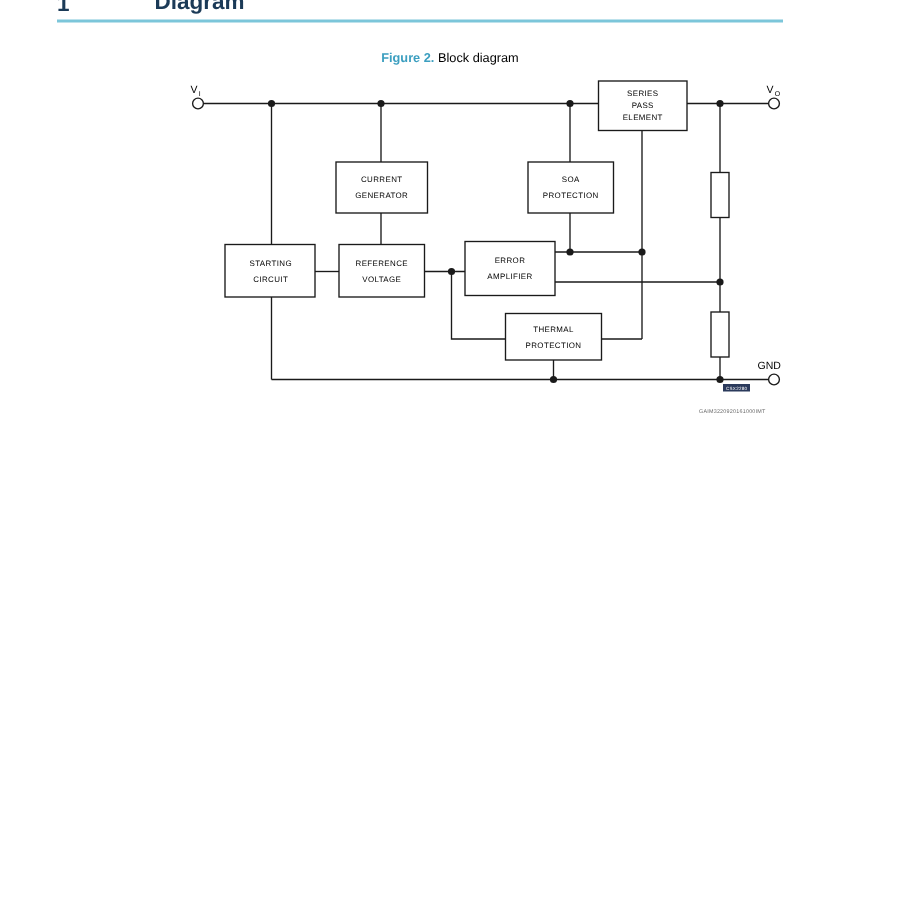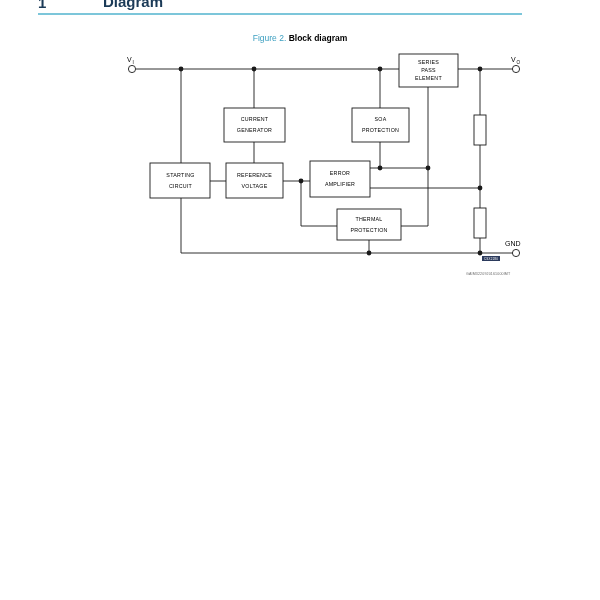--- a/index.html
+++ b/index.html
@@ -54,25 +54,25 @@
     position: absolute;
     left: 0;
     top: 33px;
     width: 600px;
     text-align: center;
     font-size: 8.5px;
     line-height: 11px;
   }
   #figure-caption .fig-label {
     color: #3c9fc0;
-    font-weight: normal;
+    font-weight: bold;
   }
   #figure-caption .fig-title {
     color: #000000;
-    font-weight: bold;
+    font-weight: normal;
   }
 
   
   #diagram {
     position: absolute;
     left: 0;
     top: 0;
     width: 600px;
     height: 600px;
   }

